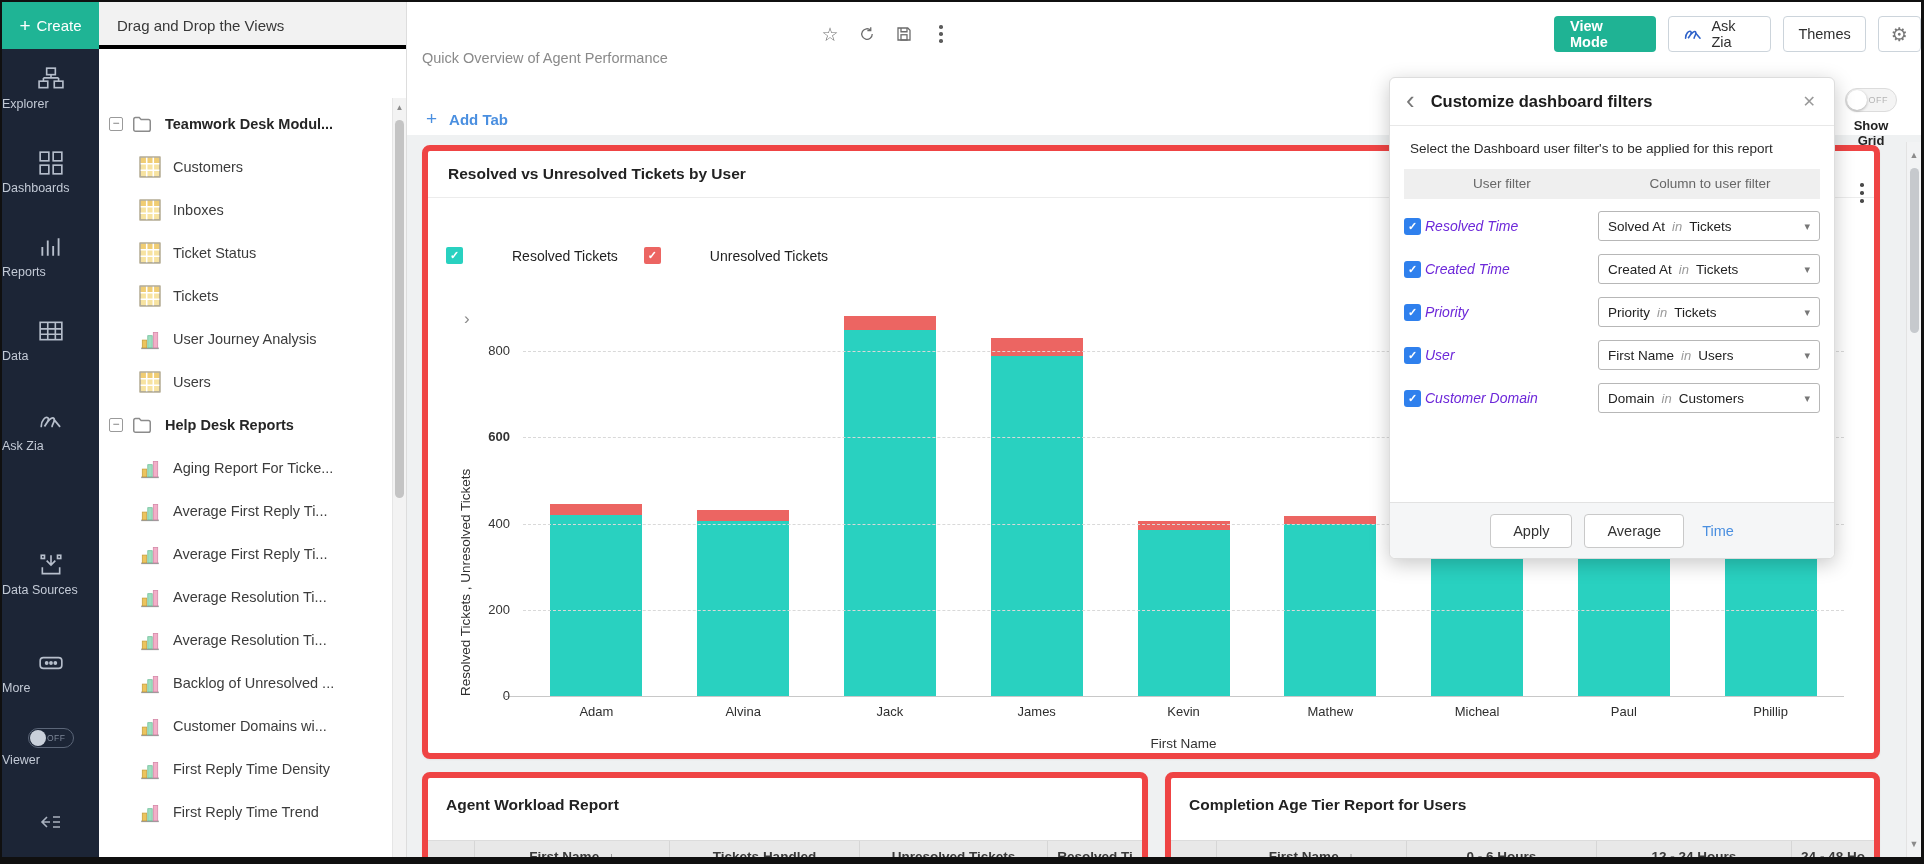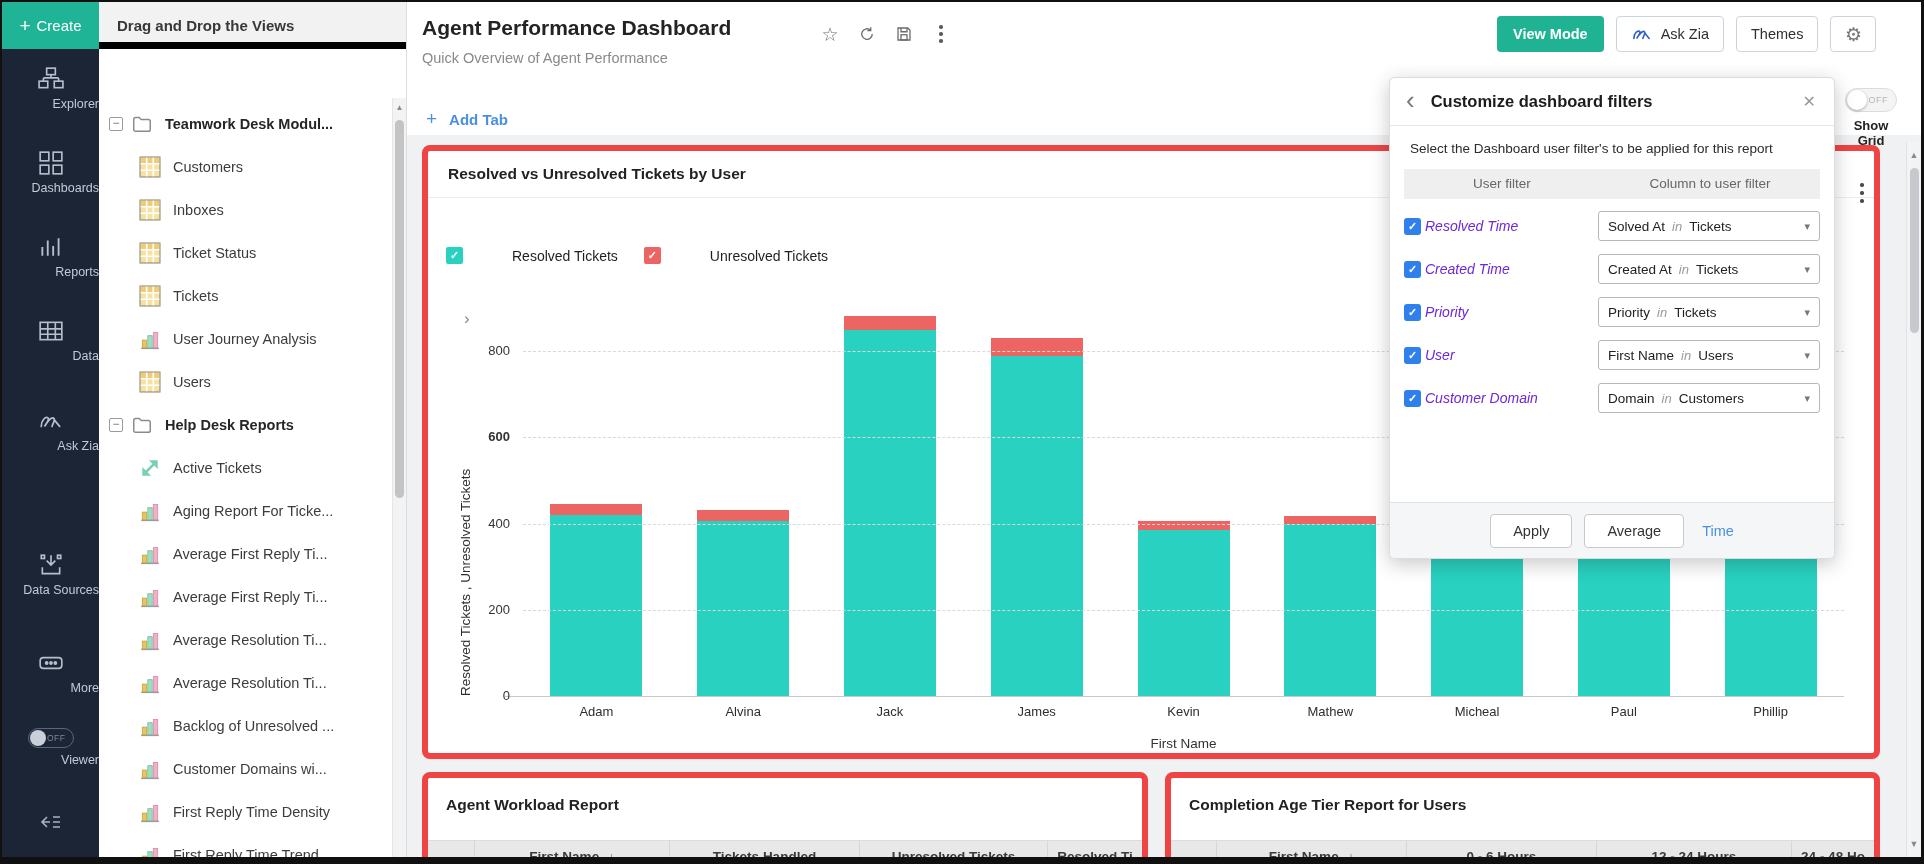--- a/index.html
+++ b/index.html
@@ -4,34 +4,34 @@
 <style>
   html,body{margin:0;padding:0;background:#555;}
   *{box-sizing:border-box;font-family:"Liberation Sans",sans-serif;}
   .app{position:relative;width:1924px;height:864px;background:#fff;overflow:hidden;
        border:2px solid #101010;border-bottom-width:7px;border-right-width:3px;}
   
   .sidebar{position:absolute;left:0;top:0;width:97px;height:100%;background:#1c2536;z-index:5;}
   .create-btn{position:absolute;left:0;top:0;width:97px;height:47px;background:#1fb495;color:#fff;
     display:flex;align-items:center;justify-content:center;gap:6px;font-size:15px;cursor:pointer;}
   .create-plus{font-size:19px;font-weight:400;line-height:1;}
-  .sb-item{position:absolute;width:97px;text-align:right;color:#c3cad6;font-size:12.5px;cursor:pointer;}
+  .sb-item{position:absolute;width:97px;text-align:left;color:#c3cad6;font-size:12.5px;cursor:pointer;}
   .sb-item .icn{display:block;margin:0 auto 5px;width:26px;height:26px;color:#b7bfcc;}
   .sb-item svg{width:100%;height:100%;}
   .sb-lbl{line-height:1.25;}
   .viewer-pill{width:46px;height:20px;border:1px solid #5b6678;border-radius:11px;margin:0 auto 5px;
     position:relative;display:flex;align-items:center;justify-content:flex-end;padding-right:7px;}
   .viewer-knob{position:absolute;left:1px;top:1px;width:16px;height:16px;border-radius:50%;background:#c9d0da;}
   .viewer-off{font-size:8.5px;color:#7d8798;letter-spacing:.5px;}
   .collapse-btn{position:absolute;left:0;top:808px;width:97px;text-align:center;color:#aab3c0;cursor:pointer;}
   .collapse-btn svg{width:24px;height:24px;}
   
   .tree-panel{position:absolute;left:97px;top:0;width:308px;height:100%;background:#fff;border-right:1px solid #ddd;z-index:4;}
-  .tp-header{height:47px;background:#f2f2f2;border-bottom:7px solid #000000;color:#383838;
-    font-size:15px;font-weight:700;line-height:47px;padding-left:18px;}
+  .tp-header{height:47px;background:#f2f2f2;border-bottom:4px solid #000000;color:#383838;
+    font-size:15px;font-weight:400;line-height:47px;padding-left:18px;}
   .tp-toolbar{height:48px;border-bottom:1px solid #e8e8e8;display:flex;align-items:center;padding:0 16px 0 18px;gap:15px;}
   .tp-search{flex:1;border:none;outline:none;font-size:14.5px;color:#555;min-width:0;}
   .tp-search::placeholder{color:#8f8f8f;}
   .tp-ic{width:19px;height:19px;color:#8a8a8a;flex:none;cursor:pointer;}
   .tp-ic svg{width:100%;height:100%;}
   .tree{position:absolute;left:0;top:96px;right:14px;bottom:0;overflow:hidden;padding-top:4px;}
   .tree-row{height:43px;display:flex;align-items:center;cursor:pointer;}
   .tree-row.folder{padding-left:10px;}
   .tree-row.leaf{padding-left:40px;}
   .minus-box{width:14px;height:14px;border:1px solid #9a9a9a;border-radius:2px;color:#777;
@@ -46,21 +46,21 @@
   .tp-scroll .thumb{position:absolute;top:22px;left:2px;width:9px;height:378px;background:#c4c4c4;border-radius:5px;cursor:pointer;}
   
   .main-title{position:absolute;left:420px;top:14px;font-size:21px;font-weight:700;color:#232323;}
   .main-subtitle{position:absolute;left:420px;top:48px;font-size:14.5px;color:#8a8a8a;}
   .title-icons{position:absolute;left:818px;top:22px;display:flex;gap:17px;align-items:center;color:#6b6b6b;}
   .ti{width:20px;height:20px;cursor:pointer;display:flex;align-items:center;justify-content:center;}
   .ti svg{width:18px;height:18px;}
   .star-g{font-size:19px;line-height:1;}
   .kebab{display:flex;flex-direction:column;gap:3.5px;align-items:center;}
   .kebab i{width:3.5px;height:3.5px;border-radius:50%;background:#5c5c5c;}
-  .top-buttons{position:absolute;top:14px;left:1495px;display:flex;gap:12px;height:36px;z-index:6;}
+  .top-buttons{position:absolute;top:14px;left:1552px;display:flex;gap:12px;height:36px;z-index:6;}
   .btn{display:flex;align-items:center;justify-content:center;border-radius:4px;font-size:14.5px;cursor:pointer;}
   .btn-viewmode{background:#1fb394;color:#fff;padding:0 16px;font-weight:600;}
   .btn-line{background:#fff;border:1px solid #ccd4db;color:#2f2f2f;padding:0 14px;gap:8px;}
   .btn-gear{width:46px;background:#fff;border:1px solid #ccd4db;color:#777;font-size:19px;}
   .zia-g{width:22px;height:18px;color:#2e62c9;}
   .zia-g svg{width:100%;height:100%;}
   .addtab{position:absolute;left:424px;top:106px;display:flex;align-items:center;gap:12px;color:#4a8fe0;
     font-size:15px;font-weight:600;cursor:pointer;}
   .addtab .plus{font-size:19px;font-weight:400;}
   
@@ -289,28 +289,20 @@
         </div>
         <div class="tree-row folder">
           <span class="minus-box">−</span>
           <span class="node-icn"><svg viewBox="0 0 24 24" fill="none" stroke="#8b8b8b" stroke-width="1.6">
               <path d="M3 7c0-1.2.7-2 2-2h4l2 2h8c1.2 0 2 .8 2 2v9c0 1.2-.8 2-2 2H5c-1.3 0-2-.8-2-2z"></path>
             </svg></span>
           <span class="lbl">Help Desk Reports</span>
         </div>
         <div class="tree-row leaf">
           <span class="node-icn"><svg viewBox="0 0 20 20">
-              <path d="M6 14L14 6" stroke="#79cfb6" stroke-width="2.4"></path>
-              <path d="M9 3h8v8z" fill="#79cfb6"></path>
-              <path d="M11 17H3V9z" fill="#79cfb6"></path>
-            </svg></span>
-          <span class="lbl">Active Tickets</span>
-        </div>
-        <div class="tree-row leaf">
-          <span class="node-icn"><svg viewBox="0 0 20 20">
               <path d="M2 18.5h16" stroke="#9a9a9a" stroke-width="1.4"></path>
               <rect x="3" y="11" width="4" height="7" fill="#ecc45d" stroke="#c79f3d" stroke-width=".7"></rect>
               <rect x="8" y="7" width="4" height="11" fill="#9ddfc0" stroke="#6cbd97" stroke-width=".7"></rect>
               <rect x="13" y="4" width="4" height="14" fill="#f2afc8" stroke="#d487a6" stroke-width=".7"></rect>
             </svg></span>
           <span class="lbl">Aging Report For Ticke...</span>
         </div>
         <div class="tree-row leaf">
           <span class="node-icn"><svg viewBox="0 0 20 20">
               <path d="M2 18.5h16" stroke="#9a9a9a" stroke-width="1.4"></path>
@@ -383,21 +375,20 @@
             </svg></span>
           <span class="lbl">First Reply Time Trend</span>
         </div>
       </div>
     <div class="tp-scroll">
       <div class="arr">▲</div>
       <div class="thumb"></div>
     </div>
   </section>
 
-  <div class="main-title">Agent Performance Dashboard</div>
   <div class="main-subtitle">Quick Overview of Agent Performance</div>
   <div class="title-icons">
     <span class="ti star-g">☆</span>
     <span class="ti">
       <svg viewBox="0 0 24 24" fill="none" stroke="currentColor" stroke-width="1.7">
         <path d="M19 12a7 7 0 1 1-2-4.9"></path>
           <path d="M17 3v4.5h-4.5"></path>
         </svg>
     </span>
     <span class="ti">

